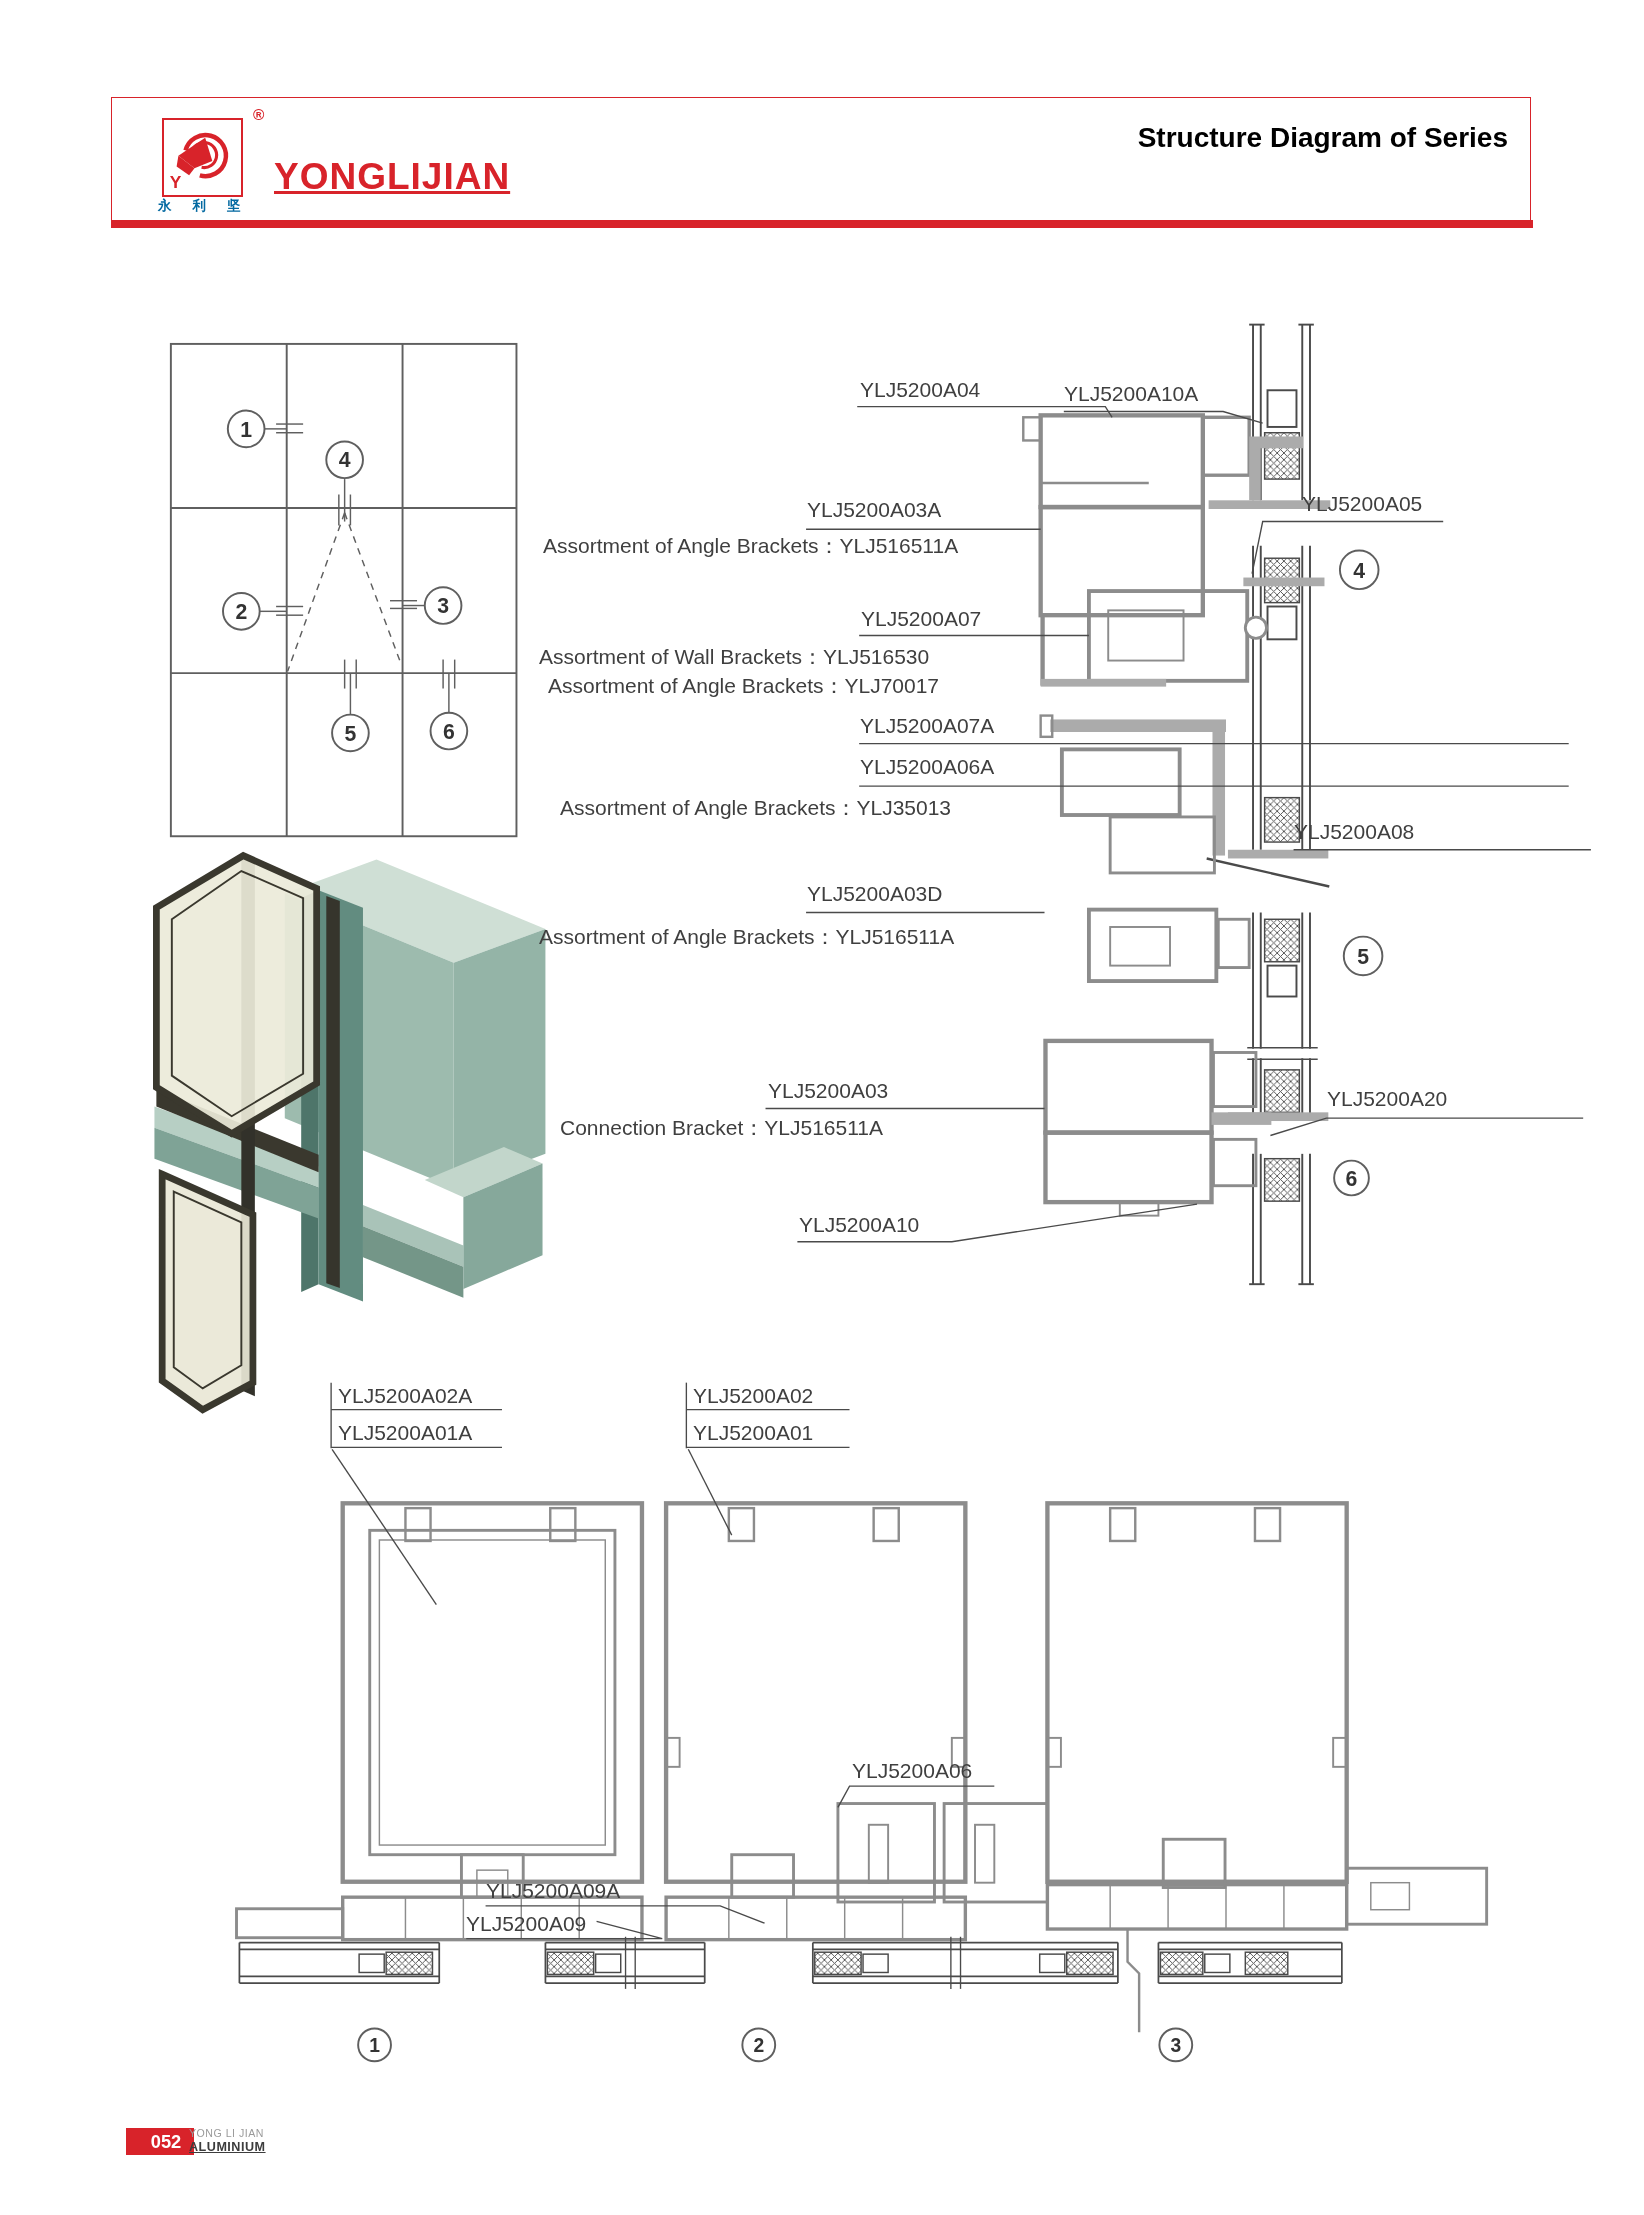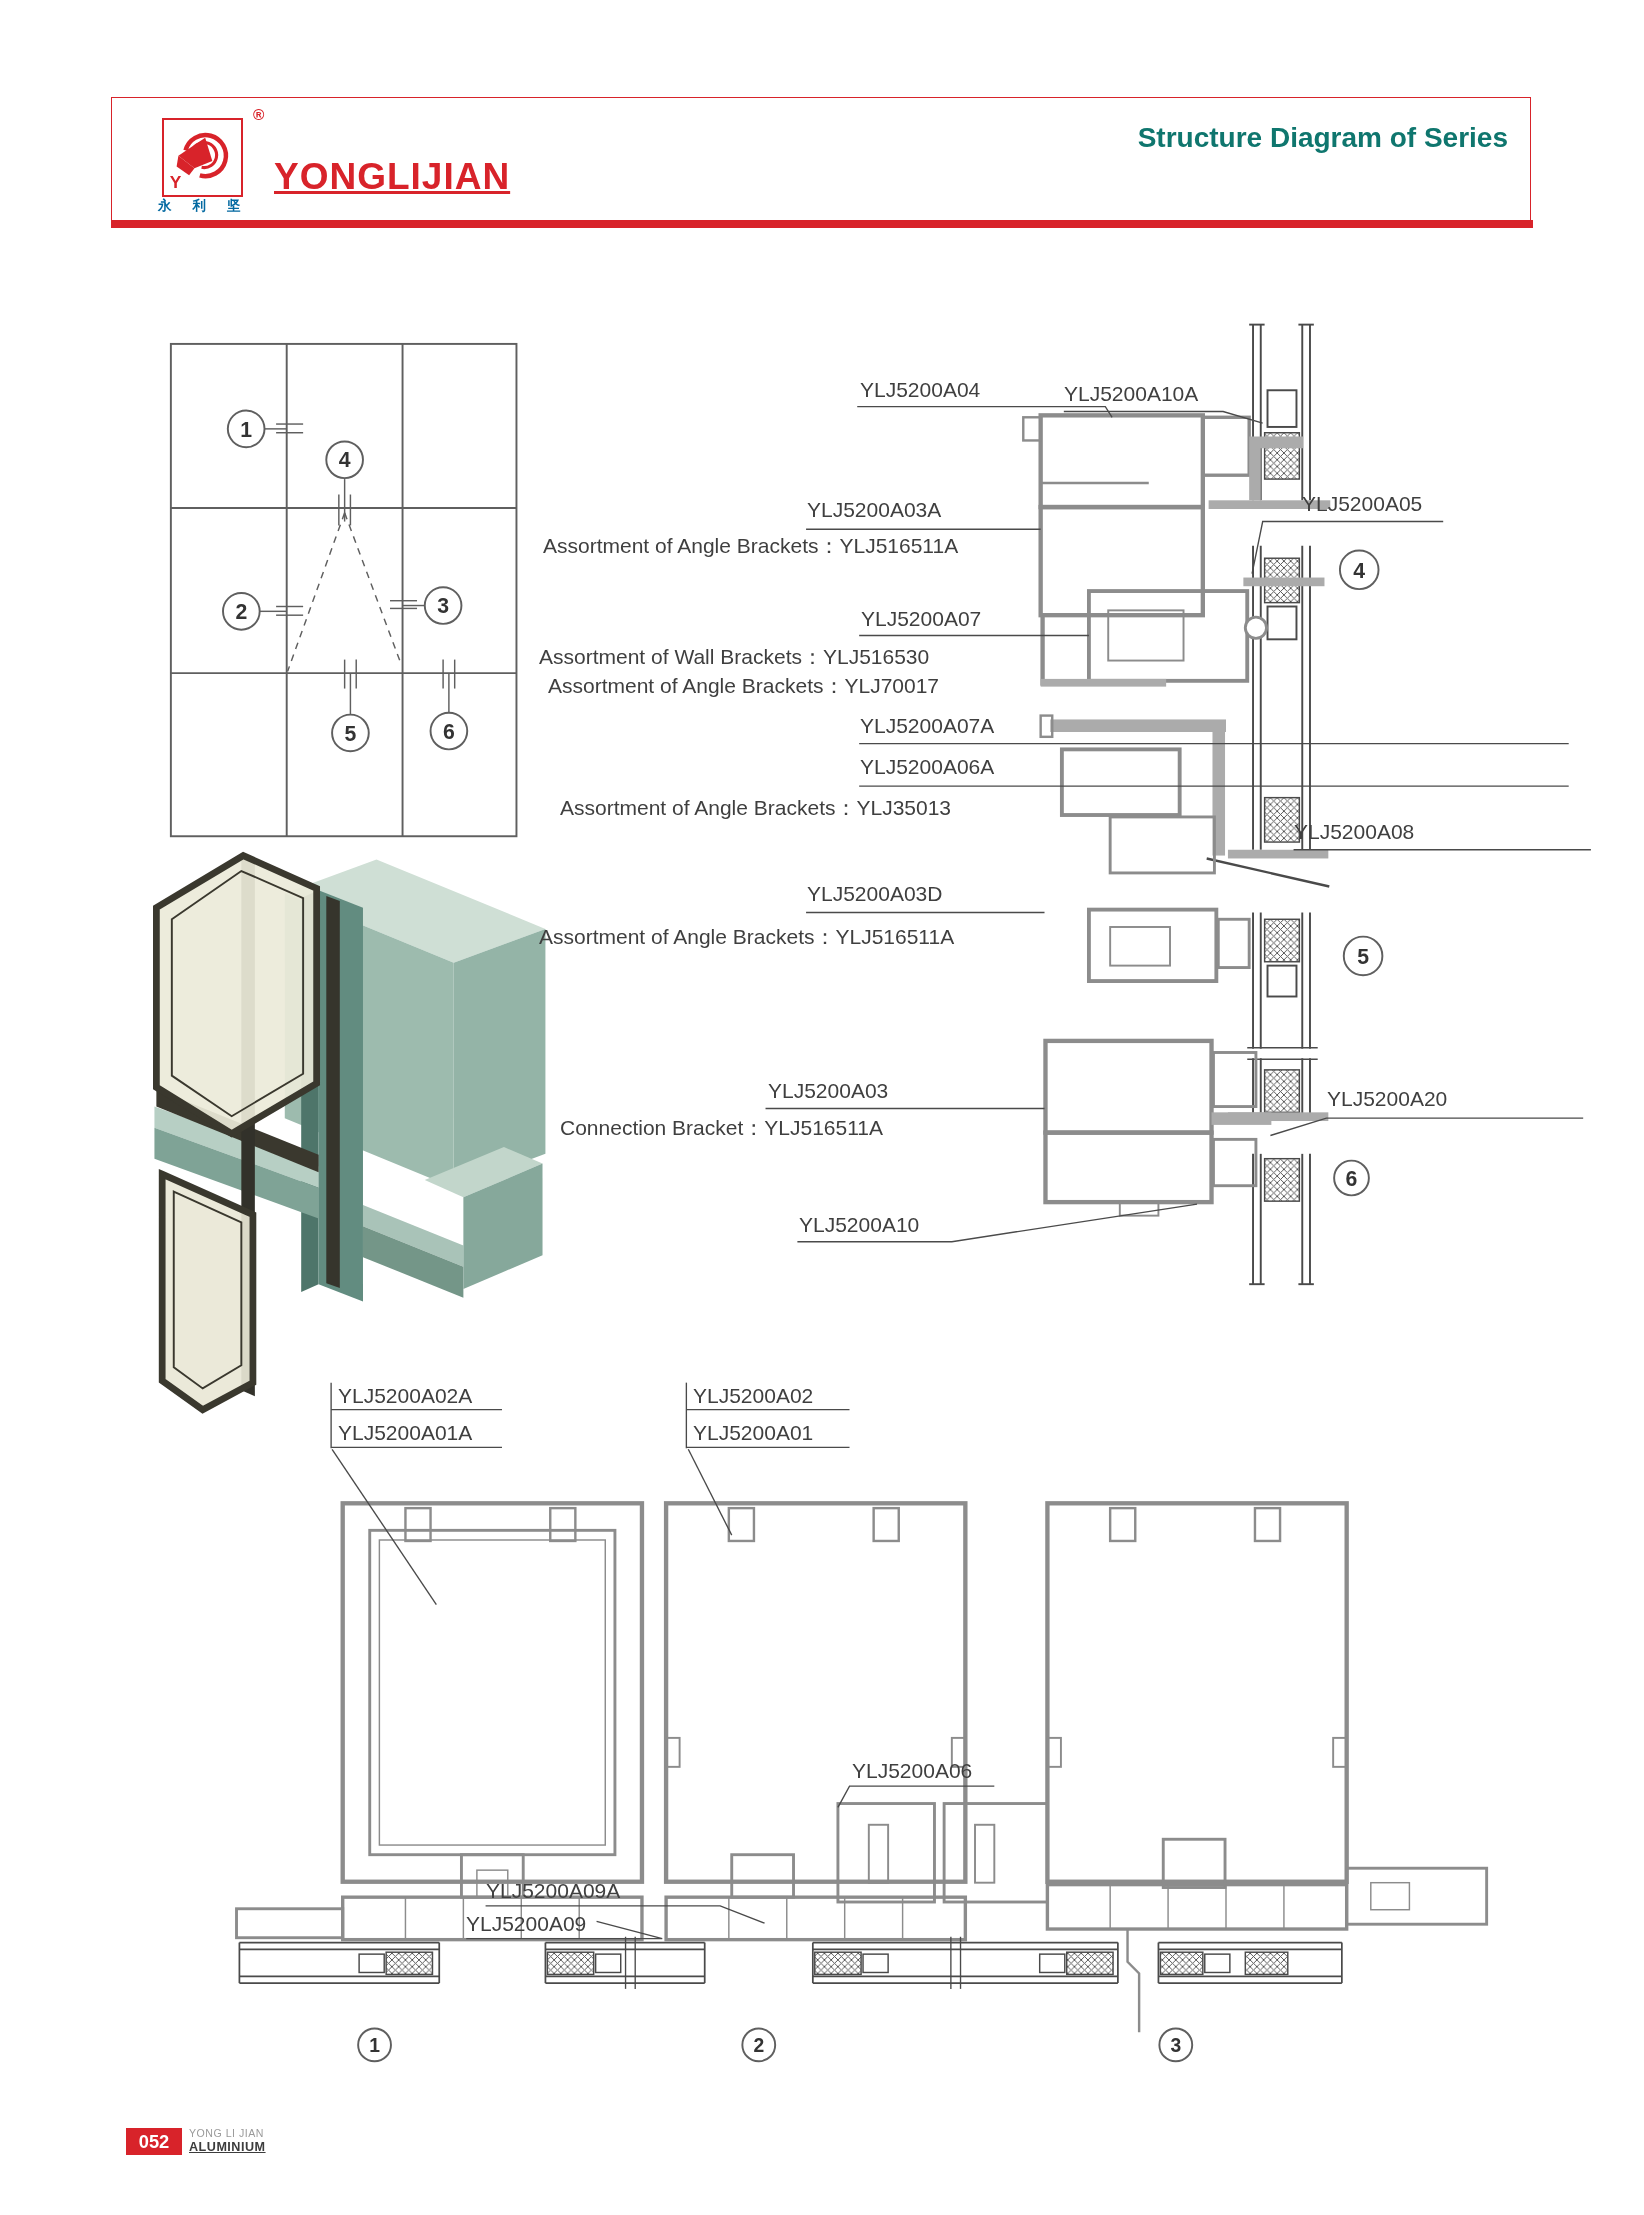--- a/index.html
+++ b/index.html
@@ -6,23 +6,23 @@
   body{width:1644px;height:2216px;position:relative;font-family:"Liberation Sans",sans-serif;color:#3b3b3b;}
   .abs{position:absolute;white-space:nowrap;}
   .lbl{font-size:21px;color:#3f3f3f;}
   
   .hdr-box{left:111px;top:97px;width:1418px;height:122px;border:1.9px solid #d8232a;}
   .hdr-bar{left:111px;top:220px;width:1422px;height:7.7px;background:#d8232a;}
   .logo-sq{left:162px;top:118px;width:77px;height:75px;border:2.9px solid #d8232a;}
   .reg{left:253px;top:106px;font-size:15.4px;color:#d8232a;font-weight:bold;}
   .brand-cn{left:158px;top:197px;width:91px;font-size:13.5px;font-weight:bold;color:#0369a1;letter-spacing:21px;}
   .brand{left:274px;top:156px;font-size:37px;font-weight:bold;color:#d8232a;letter-spacing:1px;text-decoration:underline;}
-  .title{right:136px;top:120px;text-align:right;font-weight:bold;font-size:28px;line-height:36px;color:#0f766e;}
+  .title{right:136px;top:120px;text-align:right;font-weight:bold;font-size:28px;line-height:36px;color:#000000;}
   
-  .pg-box{left:126px;top:2128px;width:56px;height:27px;background:#d8232a;color:#fff;font-weight:bold;font-size:18.3px;text-align:center;line-height:27px;}
+  .pg-box{left:126px;top:2128px;width:56px;height:27px;background:#d8232a;color:#fff;font-weight:bold;font-size:18.3px;text-align:center;line-height:27px;padding-left:12px;}
   .co1{left:189px;top:2127px;font-size:10.6px;color:#9a9a9a;letter-spacing:0.5px;}
   .co2{left:189px;top:2140px;font-size:12.6px;font-weight:bold;color:#3c3c3c;letter-spacing:0.5px;text-decoration:underline;}
   svg{position:absolute;left:0;top:0;}
 </style>
 </head>
 <body>
 
 <svg width="1644" height="2216" viewBox="0 0 1703 2295">
   <defs>
     <pattern id="xh" patternUnits="userSpaceOnUse" width="7" height="7">

